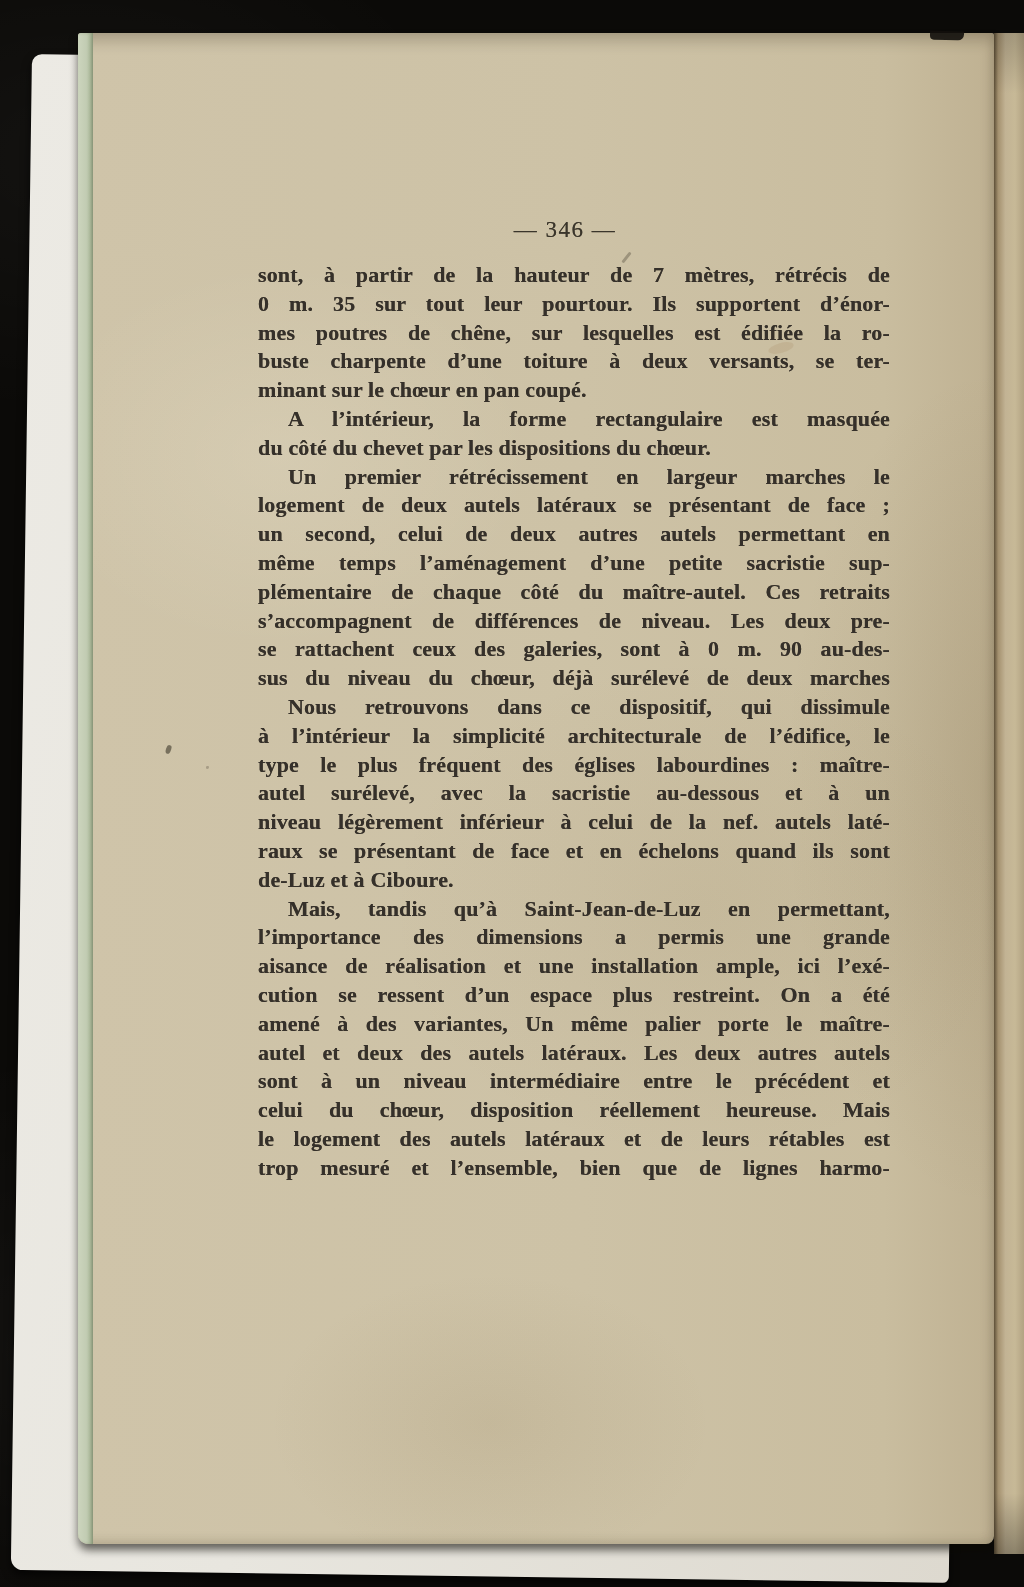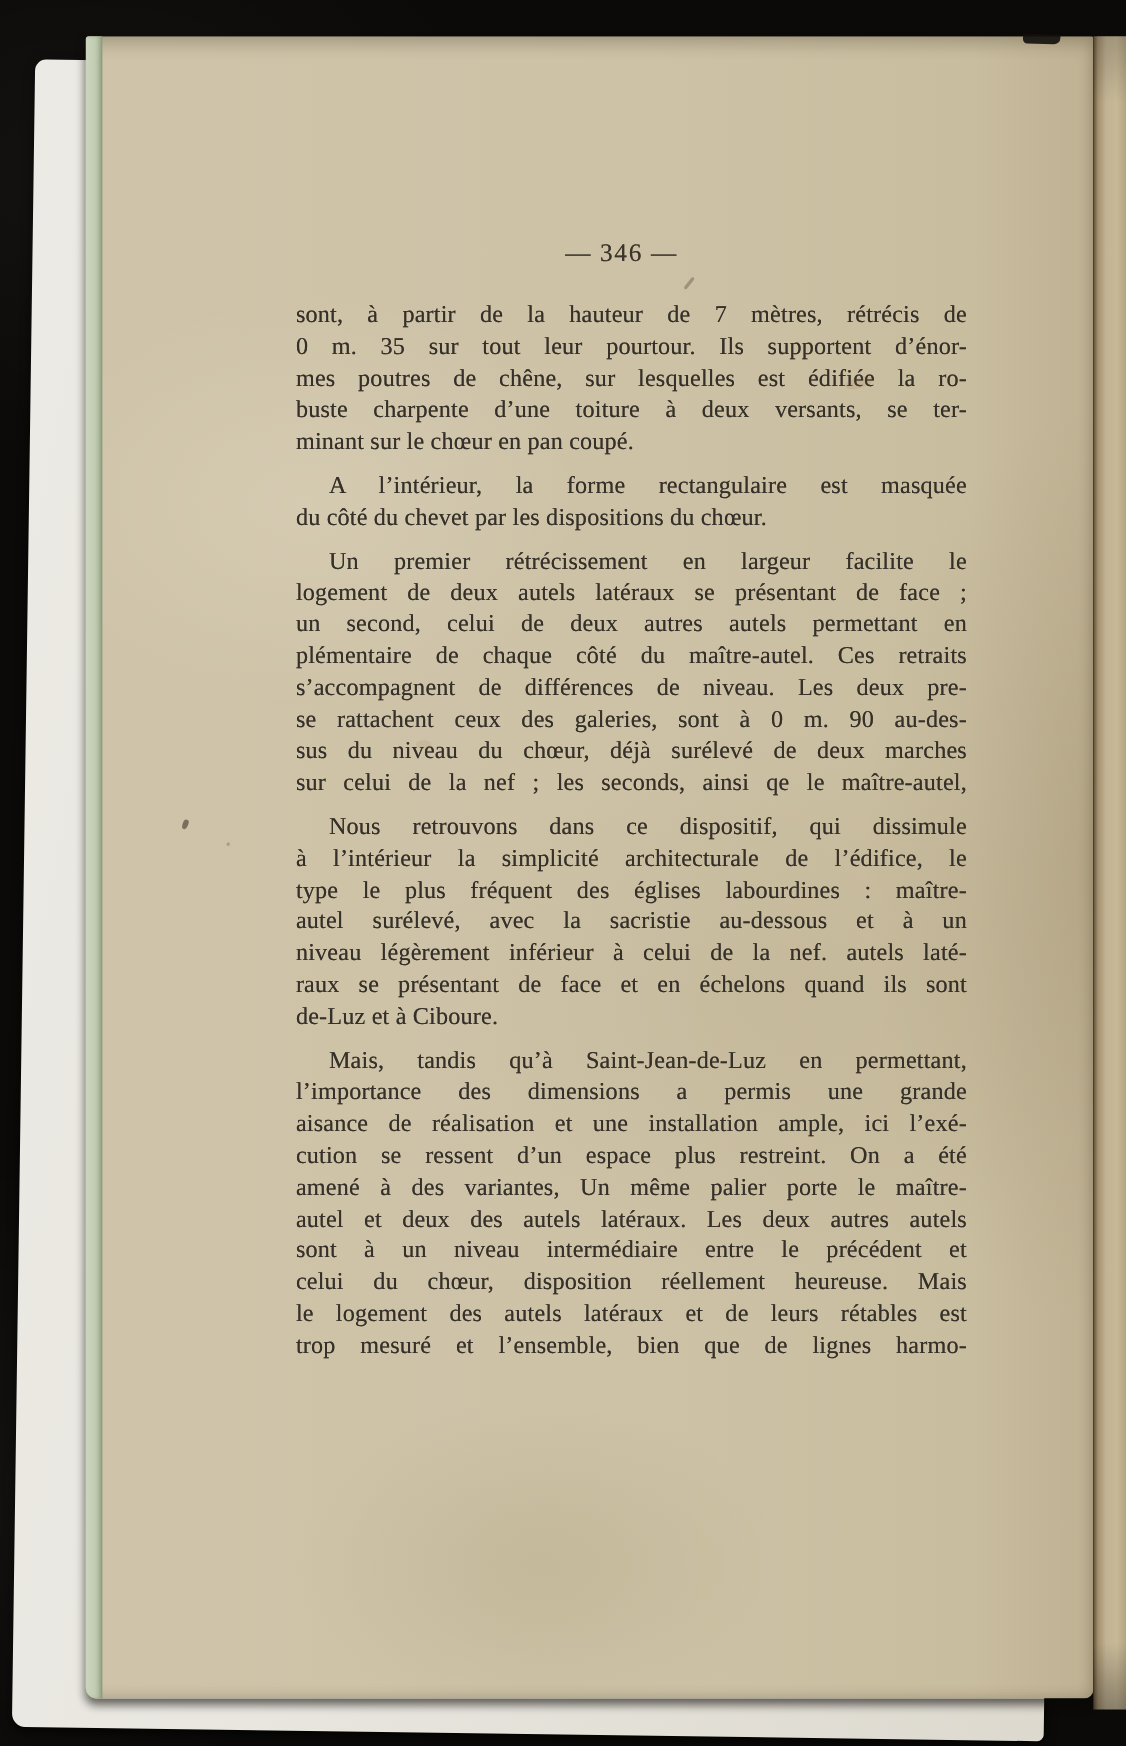--- a/index.html
+++ b/index.html
@@ -94,21 +94,21 @@
     position: absolute;
     left: 180px; top: 228px;
     width: 632px;
     font-size: 22px;
     line-height: 28.8px;
     color: #35302a;
     letter-spacing: 0.15px;
     text-shadow: 0 0 0.6px rgba(48,42,32,0.7);
   }
 
-  .paragraph { margin: 11px; }
+  .paragraph { margin: 0; font-weight: bold; }
 
   .line {
     text-align: justify;
     text-align-last: justify;
     white-space: nowrap;
     overflow: visible;
   }
   .line.last {
     text-align-last: left;
   }
@@ -152,28 +152,28 @@
           <div class="line">0 m. 35 sur tout leur pourtour. Ils supportent d’énor-</div>
           <div class="line">mes poutres de chêne, sur lesquelles est édifiée la ro-</div>
           <div class="line">buste charpente d’une toiture à deux versants, se ter-</div>
           <div class="line last">minant sur le chœur en pan coupé.</div>
         </div>
         <div class="paragraph indent">
           <div class="line first">A l’intérieur, la forme rectangulaire est masquée</div>
           <div class="line last">du côté du chevet par les dispositions du chœur.</div>
         </div>
         <div class="paragraph indent">
-          <div class="line first">Un premier rétrécissement en largeur facilite le</div>
+          <div class="line first">Un premier rétrécissement en largeur marches le</div>
           <div class="line">logement de deux autels latéraux se présentant de face ;</div>
           <div class="line">un second, celui de deux autres autels permettant en</div>
+          <div class="line">même temps l’aménagement d’une petite sacristie sup-</div>
           <div class="line">plémentaire de chaque côté du maître-autel. Ces retraits</div>
           <div class="line">s’accompagnent de différences de niveau. Les deux pre-</div>
           <div class="line">se rattachent ceux des galeries, sont à 0 m. 90 au-des-</div>
           <div class="line">sus du niveau du chœur, déjà surélevé de deux marches</div>
-          <div class="line">sur celui de la nef ; les seconds, ainsi qe le maître-autel,</div>
         </div>
         <div class="paragraph indent">
           <div class="line first">Nous retrouvons dans ce dispositif, qui dissimule</div>
           <div class="line">à l’intérieur la simplicité architecturale de l’édifice, le</div>
           <div class="line">type le plus fréquent des églises labourdines : maître-</div>
           <div class="line">autel surélevé, avec la sacristie au-dessous et à un</div>
           <div class="line">niveau légèrement inférieur à celui de la nef. autels laté-</div>
           <div class="line">raux se présentant de face et en échelons quand ils sont</div>
           <div class="line last">de-Luz et à Ciboure.</div>
         </div>

